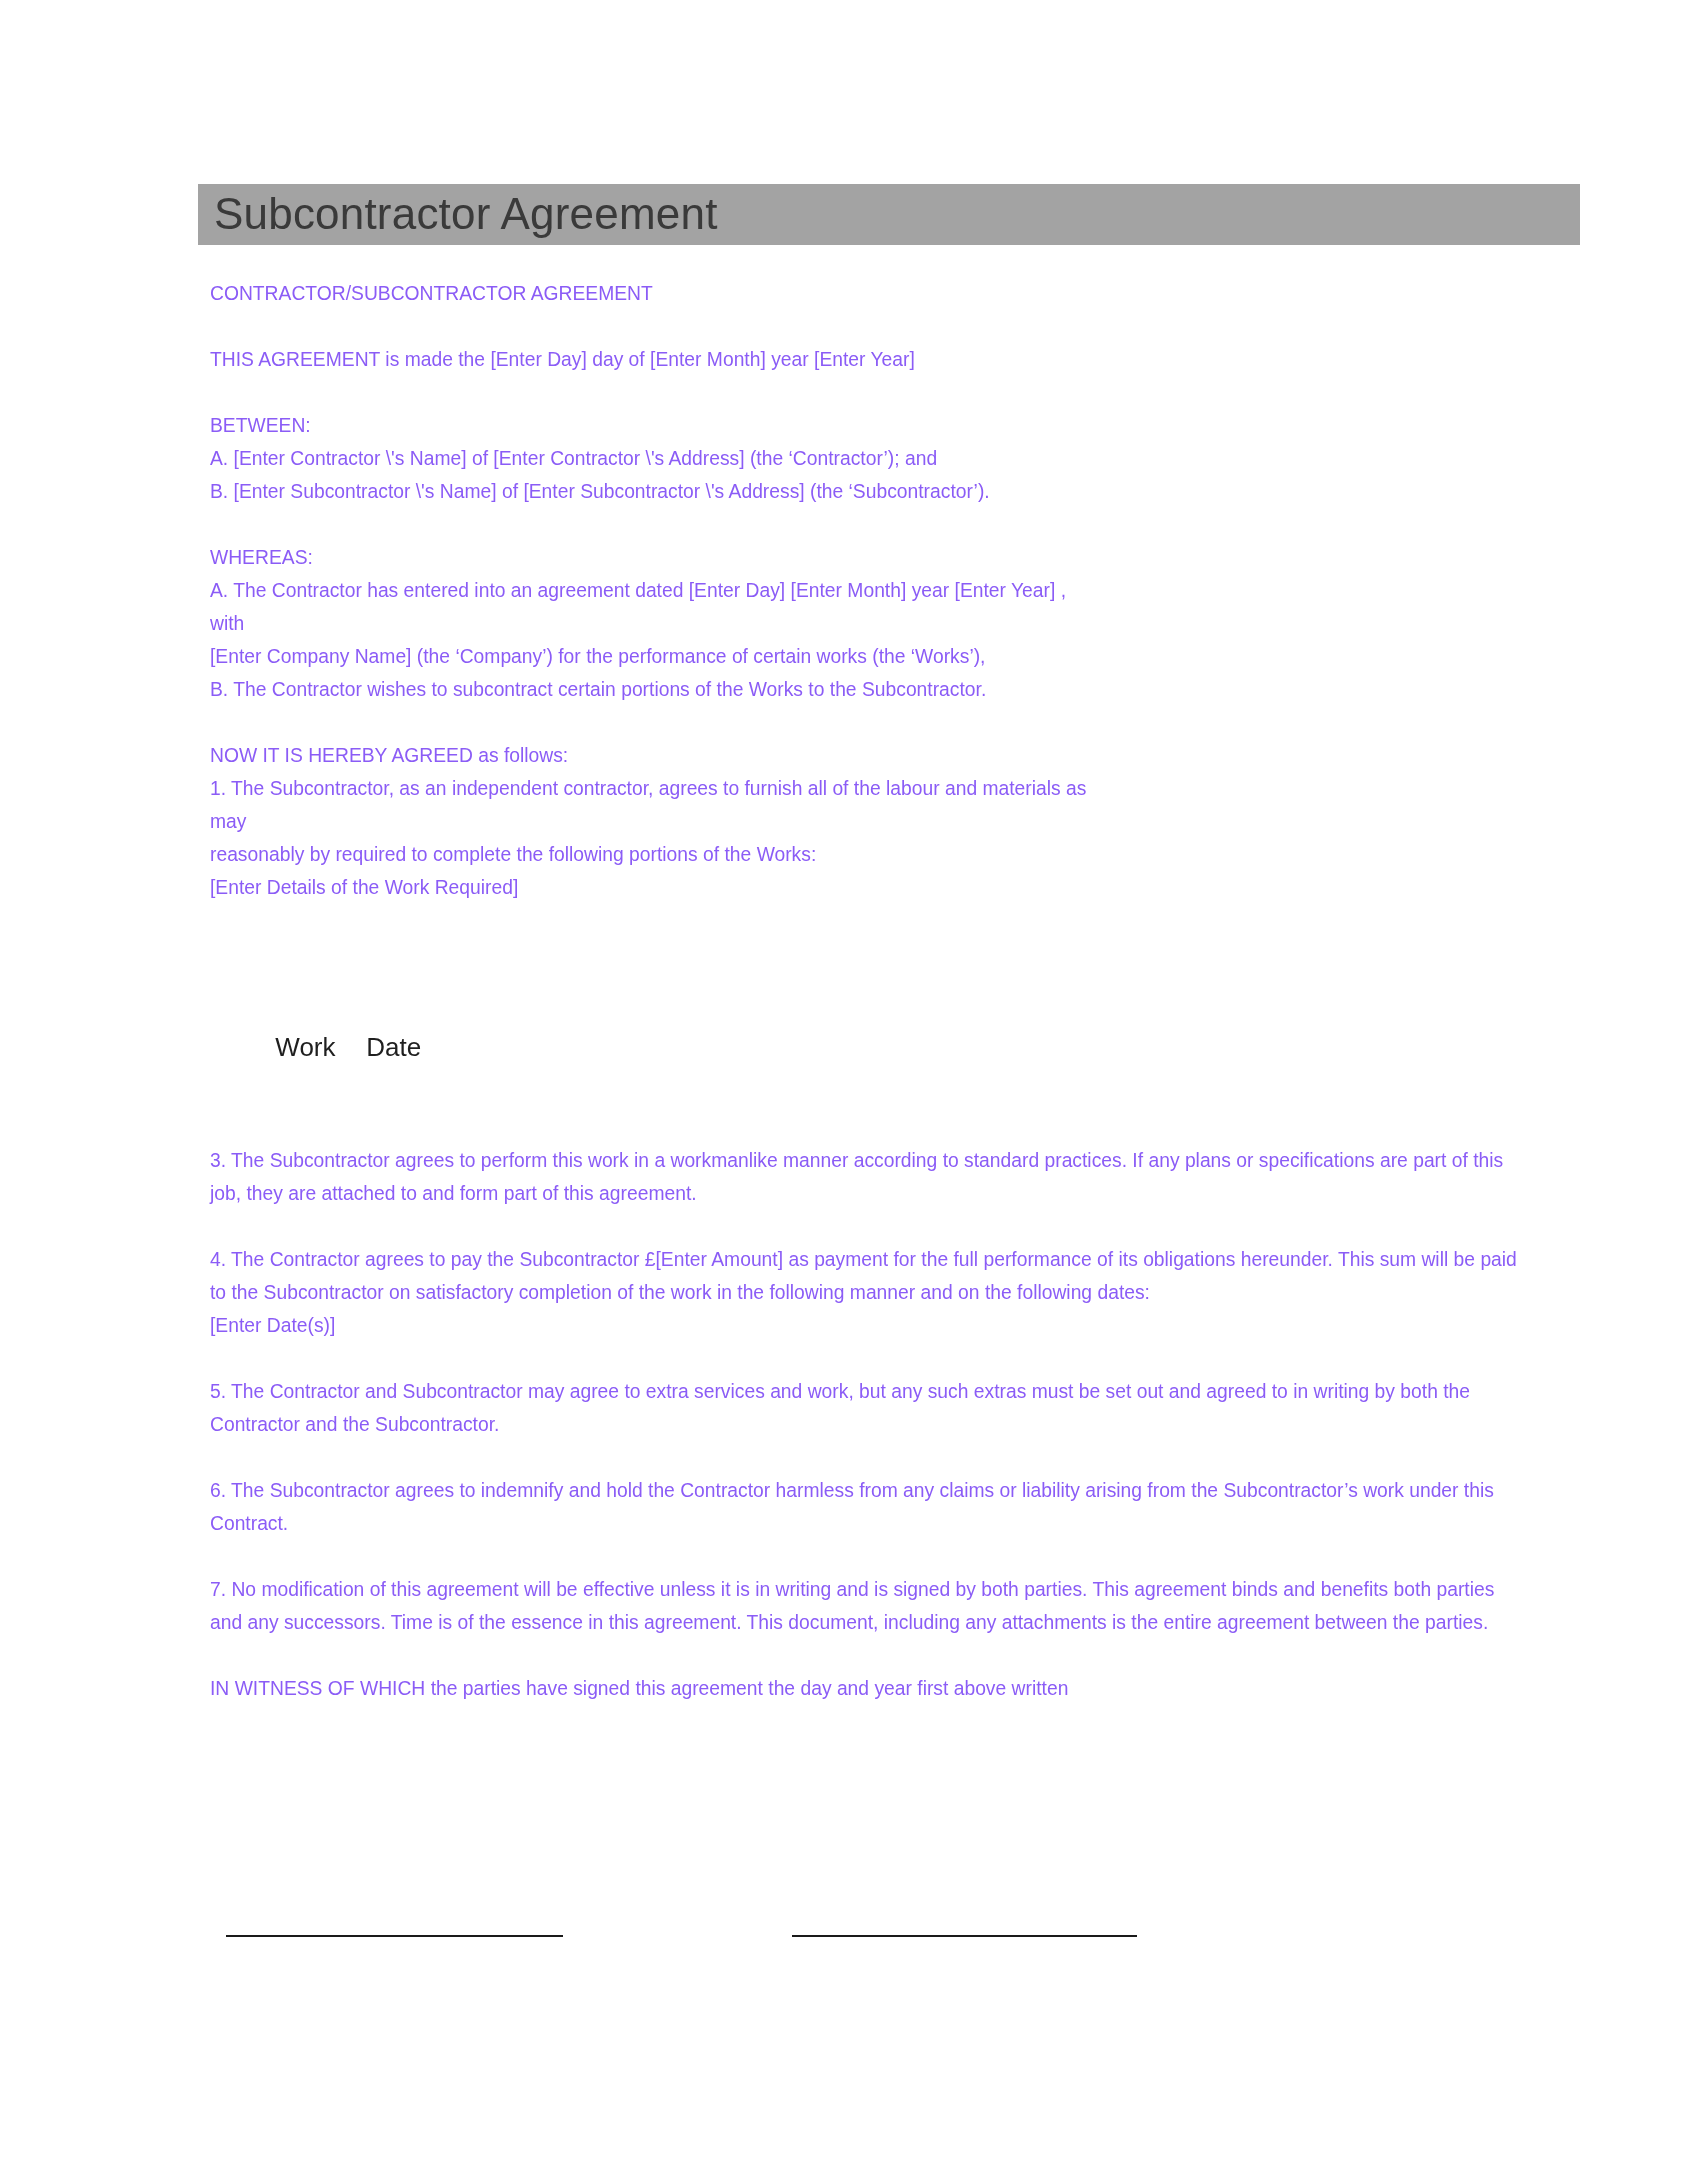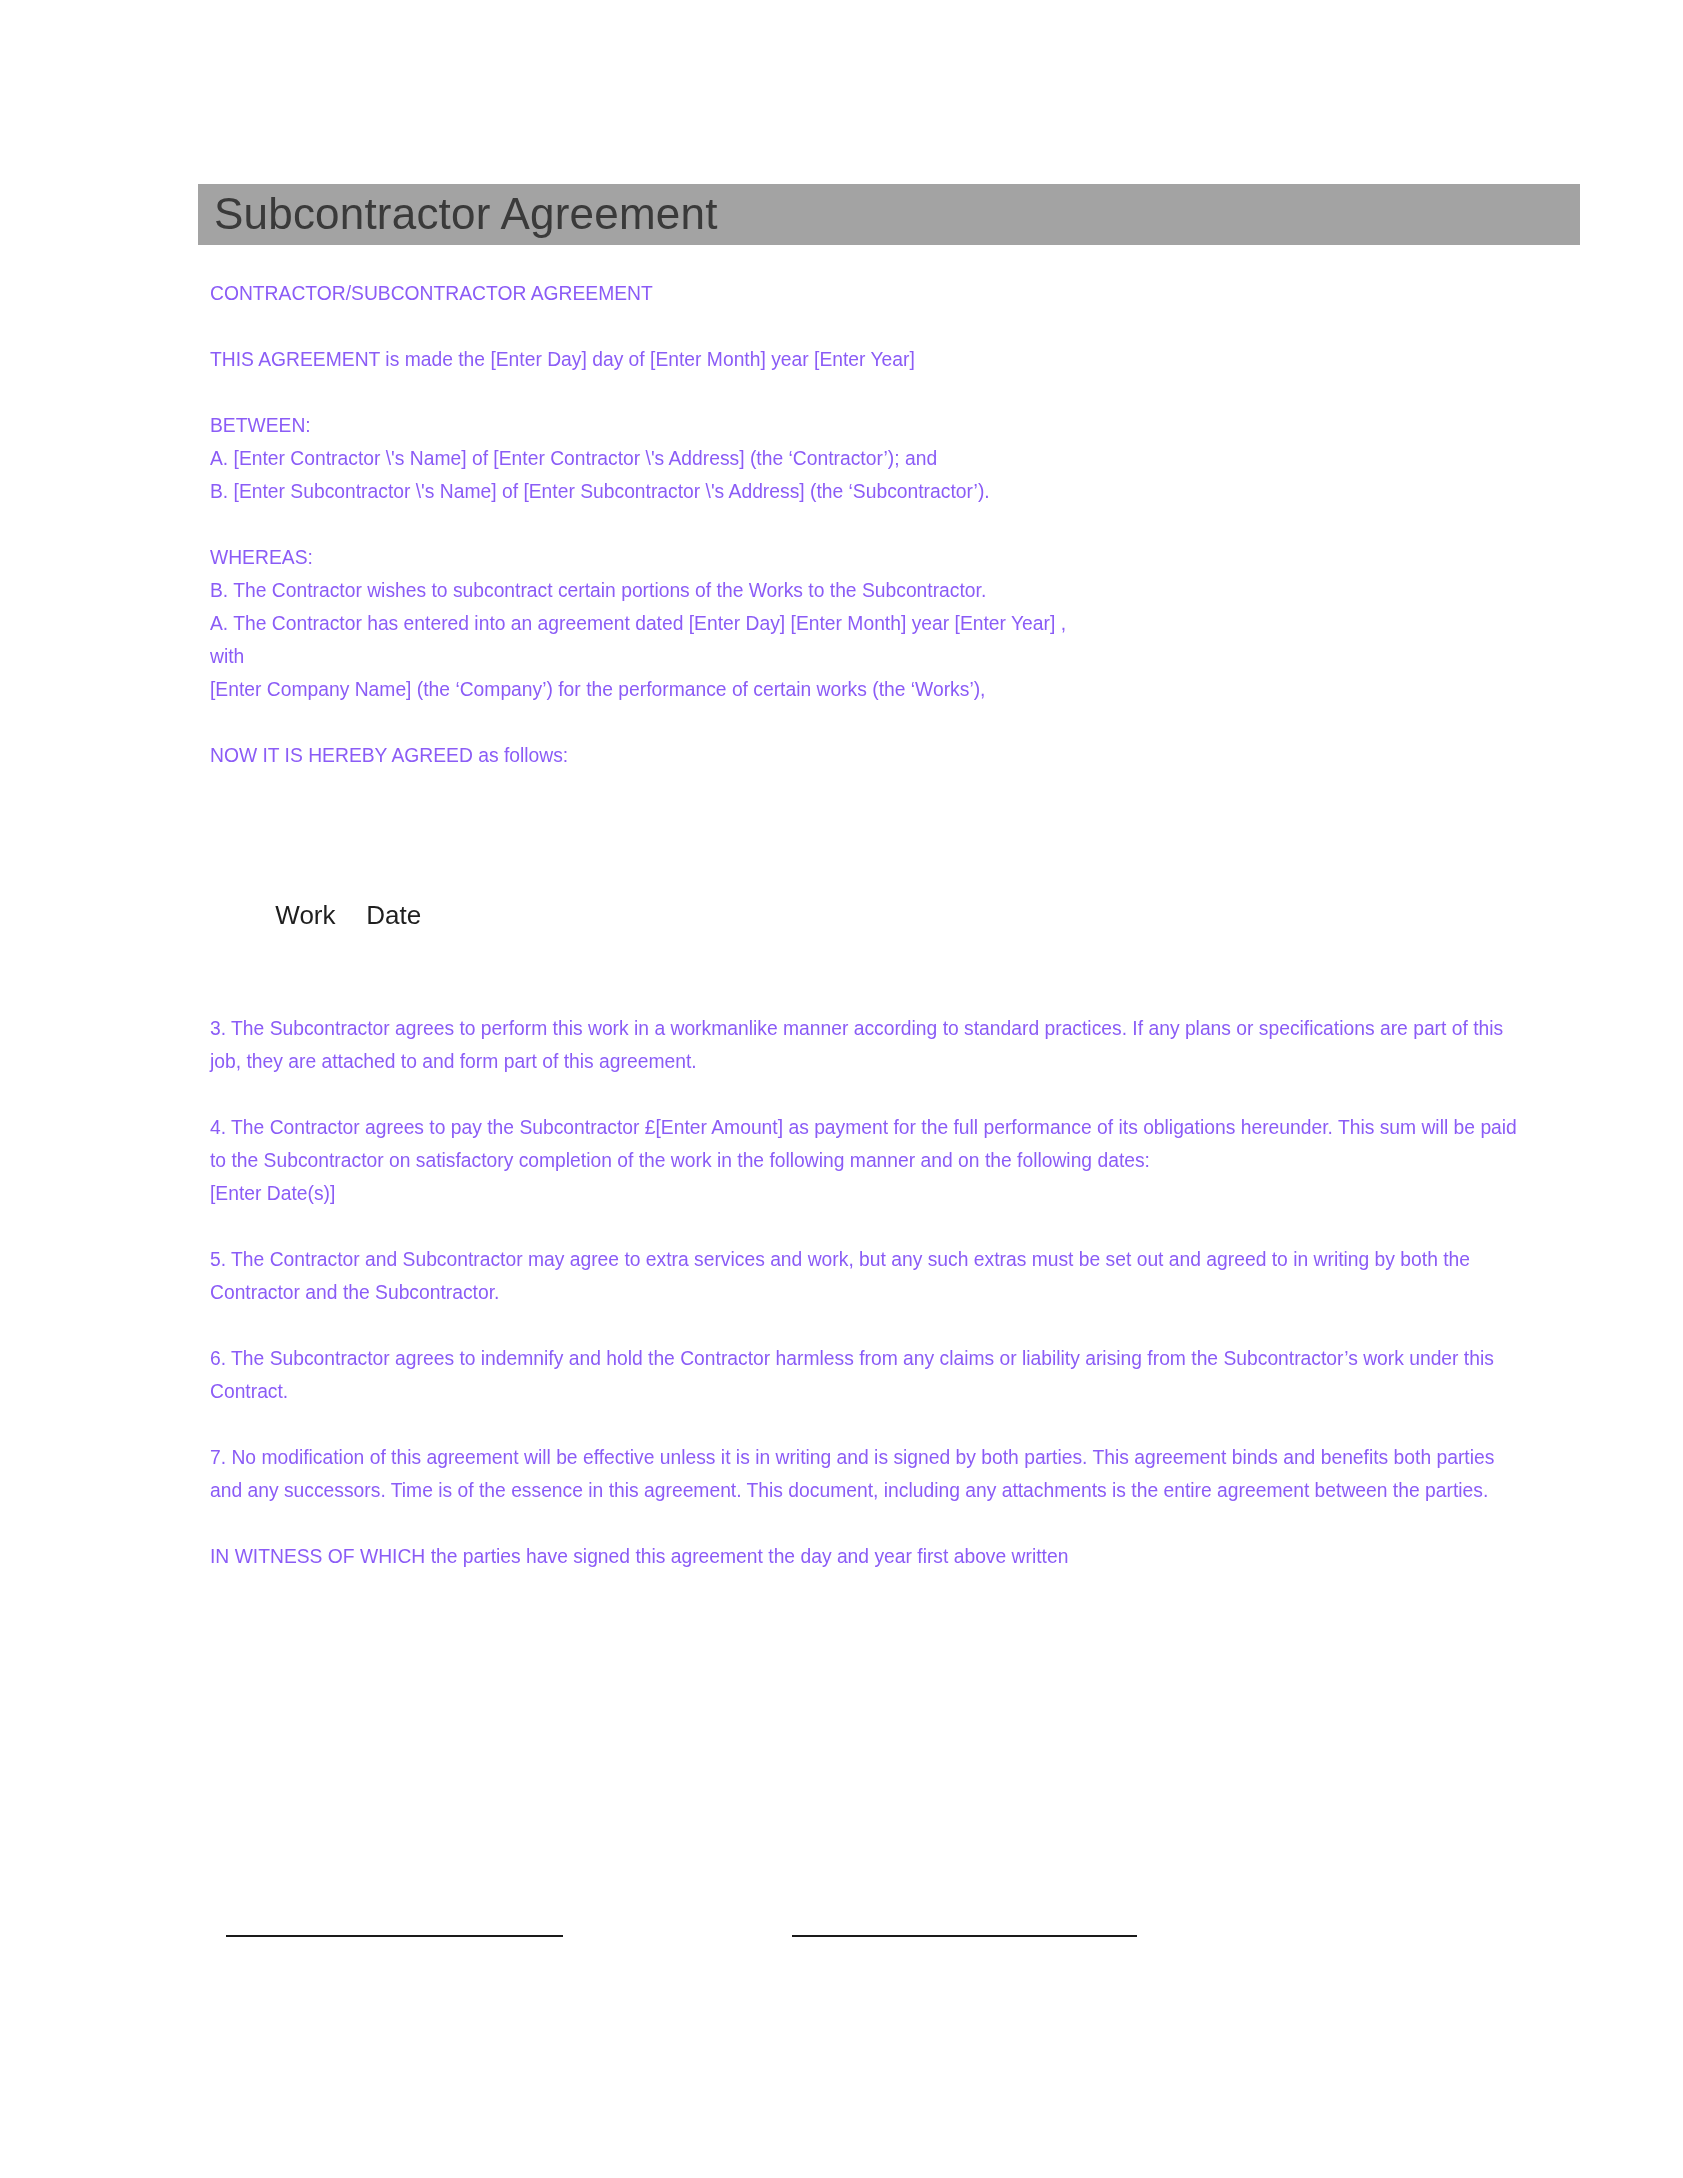--- a/index.html
+++ b/index.html
@@ -119,28 +119,32 @@
 
     <div class="gap"></div>
 
     <p class="para">BETWEEN:</p>
     <p class="para">A. [Enter Contractor \'s Name] of [Enter Contractor \'s Address] (the ‘Contractor’); and</p>
     <p class="para">B. [Enter Subcontractor \'s Name] of [Enter Subcontractor \'s Address] (the ‘Subcontractor’).</p>
 
     <div class="gap"></div>
 
     <p class="para">WHEREAS:</p>
-    <p class="para">B. The Contractor wishes to subcontract certain portions of the Works to the Subcontractor.</p>
     <p class="para">A. The Contractor has entered into an agreement dated [Enter Day] [Enter Month] year [Enter Year] ,
 with
 [Enter Company Name] (the ‘Company’) for the performance of certain works (the ‘Works’),</p>
+    <p class="para">B. The Contractor wishes to subcontract certain portions of the Works to the Subcontractor.</p>
 
     <div class="gap"></div>
 
     <p class="para">NOW IT IS HEREBY AGREED as follows:</p>
+    <p class="para">1. The Subcontractor, as an independent contractor, agrees to furnish all of the labour and materials as
+may
+reasonably by required to complete the following portions of the Works:
+[Enter Details of the Work Required]</p>
 
     <div class="gap"></div>
 
 
     <div class="work-date-row">
       <span class="wd-work">Work</span><span class="wd-date">Date</span>
     </div>
 
     <p class="para">3. The Subcontractor agrees to perform this work in a workmanlike manner according to standard practices. If any plans or specifications are part of this job, they are attached to and form part of this agreement.</p>
 

